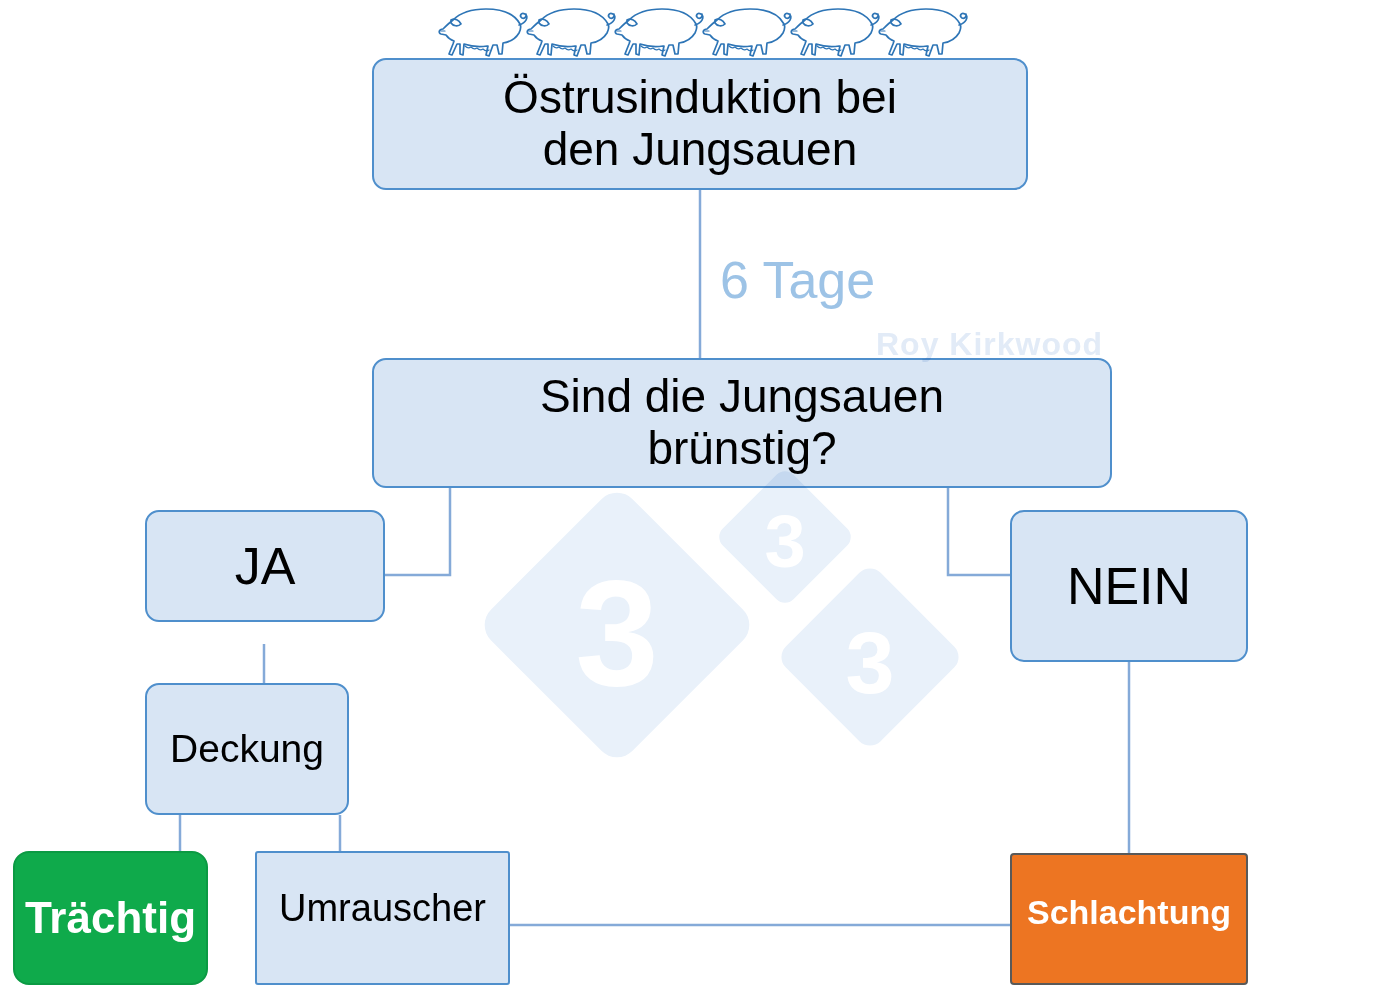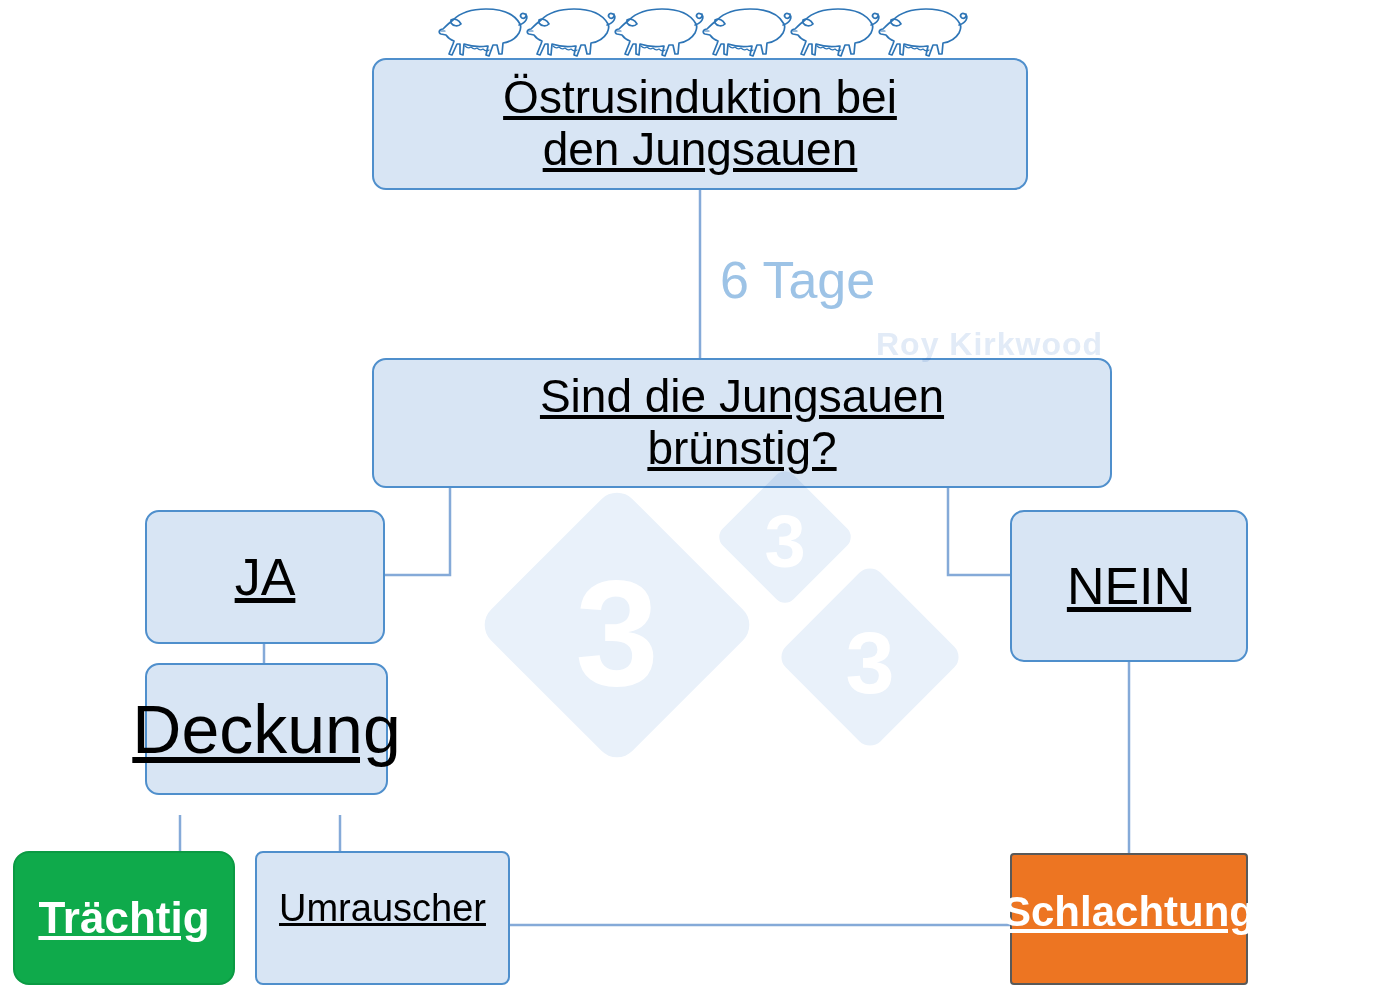--- a/index.html
+++ b/index.html
@@ -13,33 +13,33 @@
   .nodes-layer{z-index:2;}
   .wm-layer{z-index:3;}
   .pigs-layer{z-index:4;}
 
   
   .node{
     position:absolute;display:flex;align-items:center;justify-content:center;
     background:#d8e5f4;border:2px solid #4f8fcc;border-radius:14px;
     color:#000;text-align:center;box-sizing:border-box;
   }
-  .node .lbl{white-space:pre-line;line-height:1.12;text-decoration:underline;}
+  .node .lbl{white-space:pre-line;line-height:1.12;}
   .node-title    {left:372px;top:58px;  width:656px;height:132px;font-size:46px;}
   .node-question {left:372px;top:358px; width:740px;height:130px;font-size:46px;}
-  .node-yes      {left:145px;top:510px; width:240px;height:134px;font-size:52px;}
+  .node-yes      {left:145px;top:510px; width:240px;height:112px;font-size:52px;}
   .node-no       {left:1010px;top:510px;width:238px;height:152px;font-size:52px;}
-  .node-deckung  {left:145px;top:663px; width:243px;height:132px;font-size:68px;}
+  .node-deckung  {left:145px;top:683px; width:204px;height:132px;font-size:39px;}
   .node-traechtig{
-    left:13px;top:851px;width:222px;height:134px;font-size:44px;font-weight:bold;
+    left:13px;top:851px;width:195px;height:134px;font-size:44px;font-weight:bold;
     background:#0faa4b;border:2px solid #0b9a43;color:#ffffff;border-radius:16px;
   }
-  .node-umrauscher{left:255px;top:851px;width:255px;height:134px;font-size:38px;border-radius:8px;padding-bottom:20px;}
+  .node-umrauscher{left:255px;top:851px;width:255px;height:134px;font-size:38px;border-radius:3px;padding-bottom:20px;}
   .node-schlachtung{
-    left:1010px;top:853px;width:238px;height:132px;font-size:42px;font-weight:bold;
+    left:1010px;top:853px;width:238px;height:132px;font-size:34px;font-weight:bold;
     background:#ed7522;border:2px solid #595959;color:#ffffff;border-radius:4px;padding-bottom:14px;
   }
 
   
   .interval-label{
     position:absolute;left:720px;top:250px;z-index:2;
     font-size:52px;color:#9dc3e6;
   }
 
   

